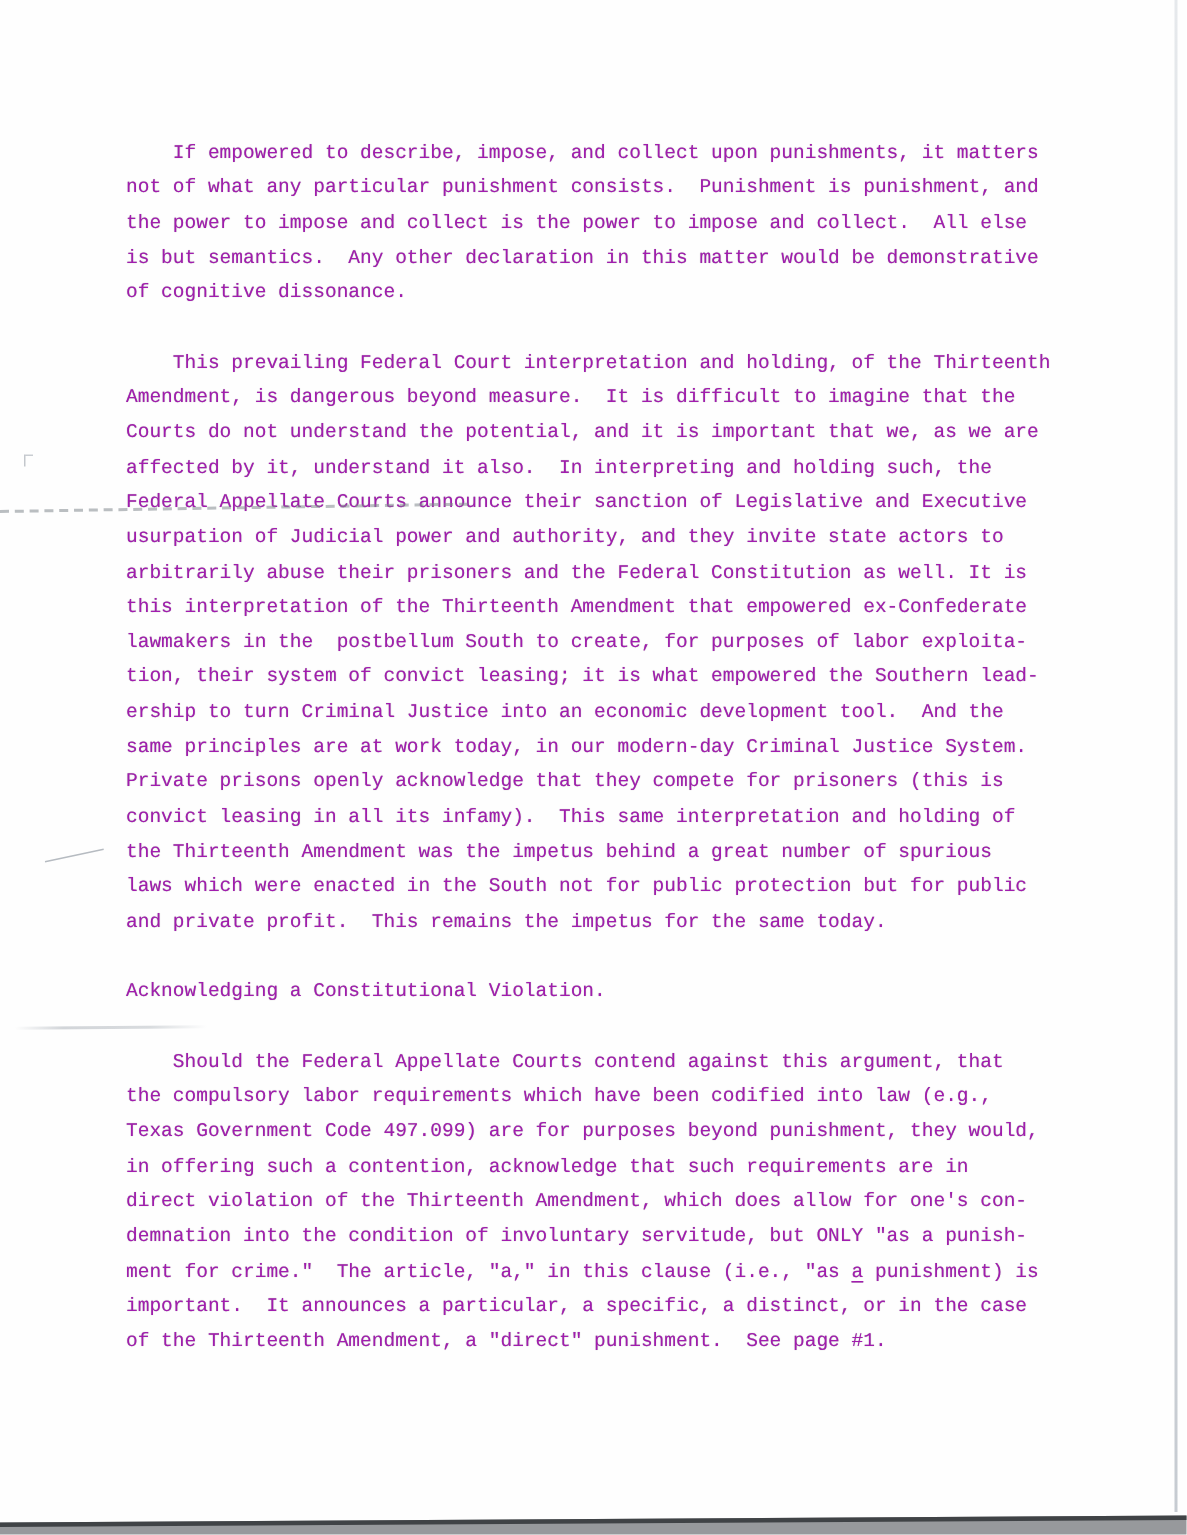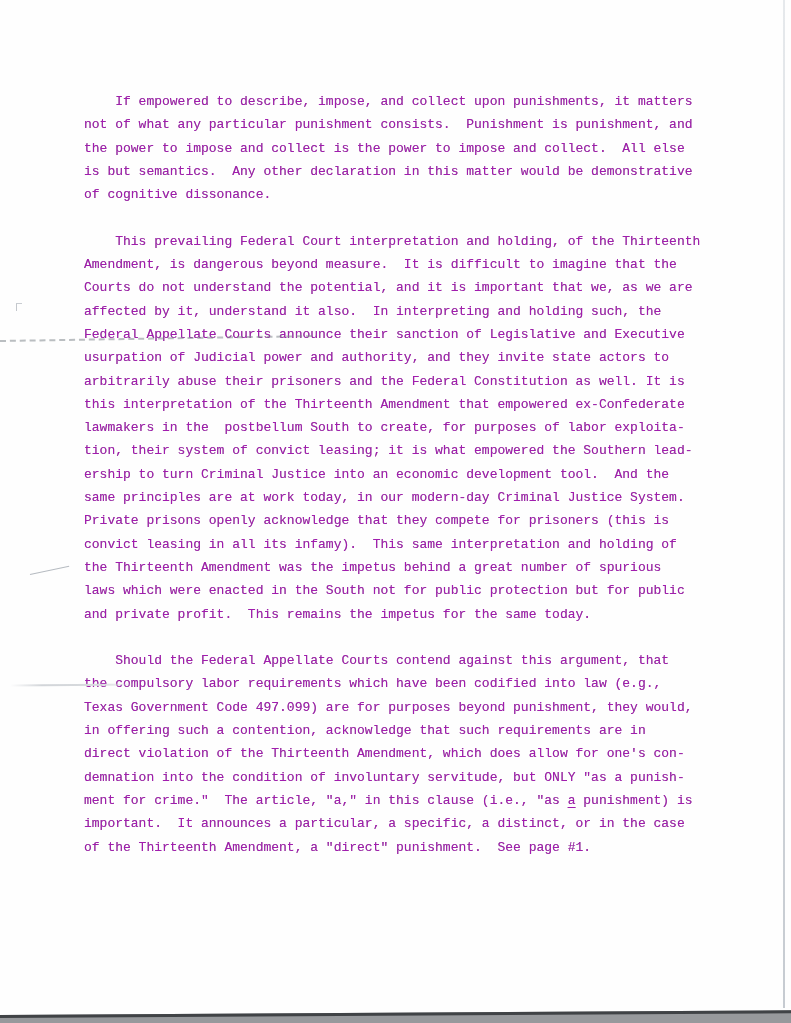--- a/index.html
+++ b/index.html
@@ -121,20 +121,21 @@
 lawmakers in the  postbellum South to create, for purposes of labor exploita-
 tion, their system of convict leasing; it is what empowered the Southern lead-
 ership to turn Criminal Justice into an economic development tool.  And the
 same principles are at work today, in our modern-day Criminal Justice System.
 Private prisons openly acknowledge that they compete for prisoners (this is
 convict leasing in all its infamy).  This same interpretation and holding of
 the Thirteenth Amendment was the impetus behind a great number of spurious
 laws which were enacted in the South not for public protection but for public
 and private profit.  This remains the impetus for the same today.</div>
 
+    <div class="heading">Acknowledging a Constitutional Violation.</div>
 
     <div class="para"><span>    Should the Federal Appellate Courts contend against this argument, that
 the compulsory labor requirements which have been codified into law (e.g.,
 Texas Government Code 497.099) are for purposes beyond punishment, they would,
 in offering such a contention, acknowledge that such requirements are in
 direct violation of the Thirteenth Amendment, which does allow for one's con-
 demnation into the condition of involuntary servitude, but ONLY "as a punish-
 ment for crime."  The article, "a," in this clause (i.e., "as </span><span class="u">a</span><span> punishment) is
 important.  It announces a particular, a specific, a distinct, or in the case
 of the Thirteenth Amendment, a "direct" punishment.  See page #1.</span></div>

